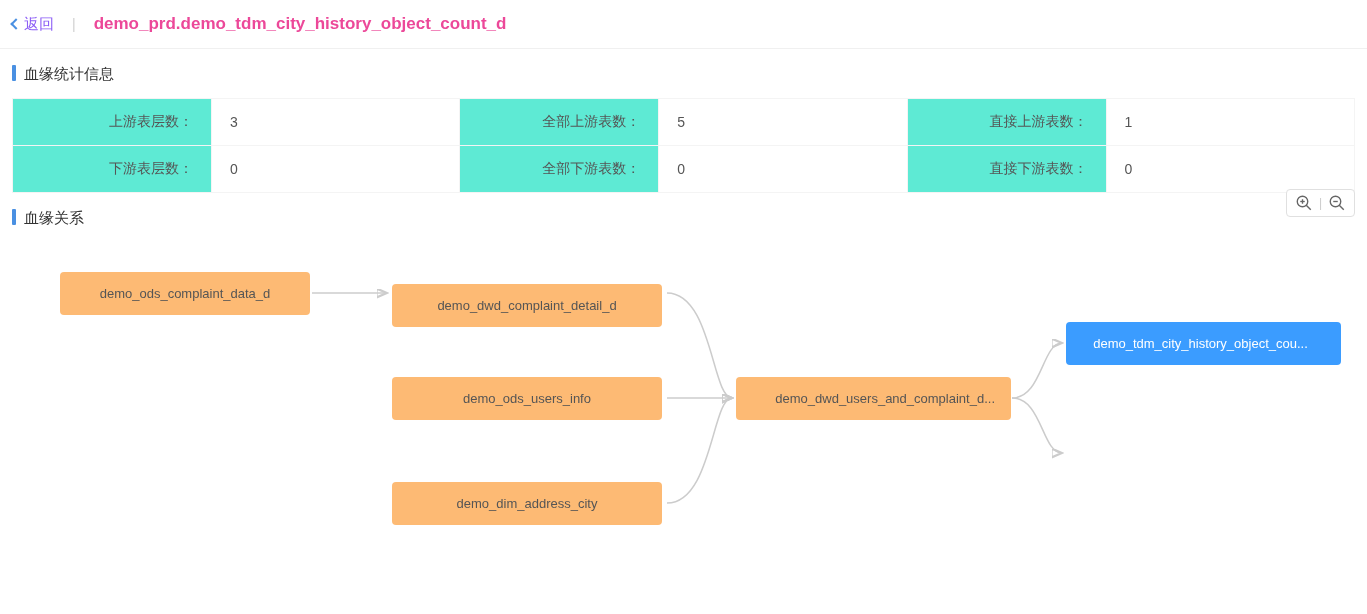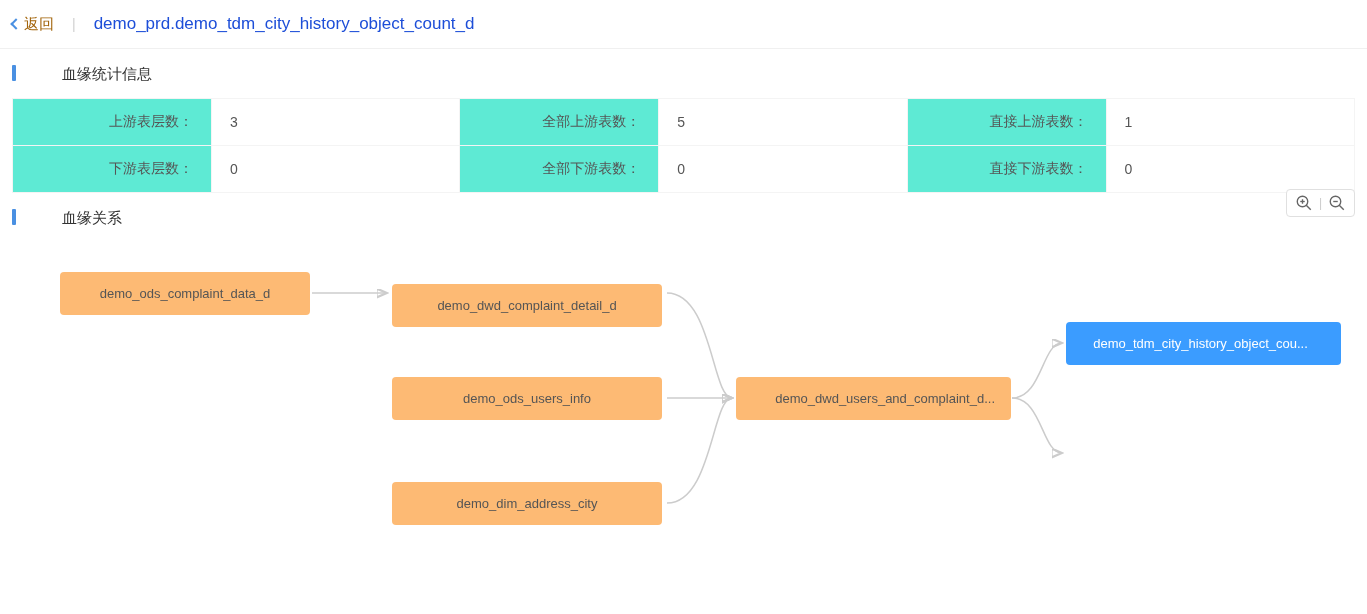--- a/index.html
+++ b/index.html
@@ -15,51 +15,50 @@
     }
     .header {
       display: flex;
       align-items: center;
       padding: 14px 12px;
       border-bottom: 1px solid #f0f0f0;
     }
     .back-link {
       display: flex;
       align-items: center;
-      color: #a16207;
+      color: #8b5cf6;
       font-size: 15px;
       cursor: pointer;
       gap: 4px;
     }
     .chevron-left {
       display: inline-block;
       width: 8px;
       height: 8px;
       border-left: 2px solid #4a90e2;
       border-bottom: 2px solid #4a90e2;
       transform: rotate(45deg);
     }
     .divider {
       margin: 0 18px;
       color: #d0d0d0;
       font-size: 14px;
     }
     .title {
       font-size: 17px;
-      font-weight: 400;
-      color: #1d4ed8;
+      font-weight: 700;
+      color: #ec4899;
     }
     .section {
       padding: 16px 12px 0;
     }
     .section-header {
       display: flex;
       align-items: flex-start;
       margin-bottom: 14px;
-      gap: 38px;
     }
     .section-bar {
       width: 4px;
       height: 16px;
       background: #4a90e2;
       margin-right: 8px;
       border-radius: 1px;
     }
     .section-title {
       font-size: 15px;

